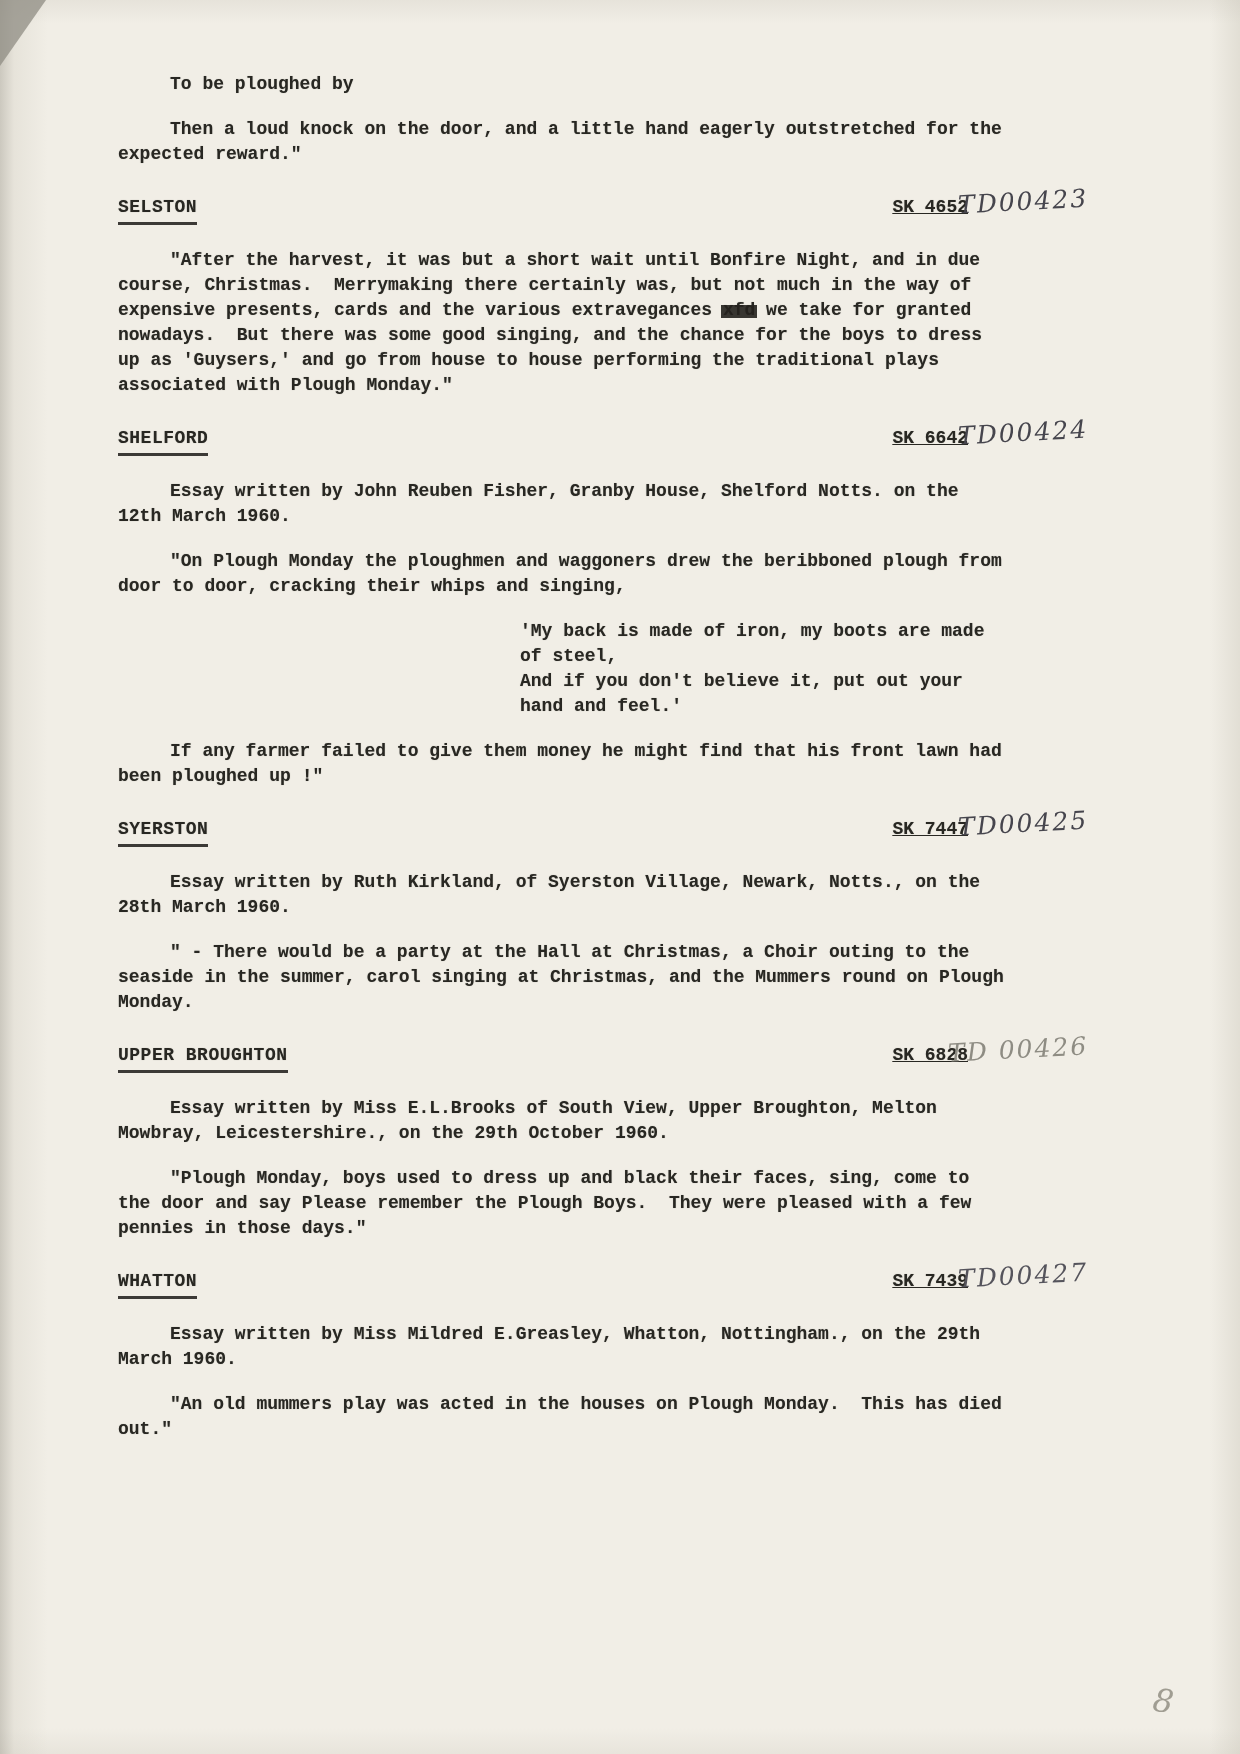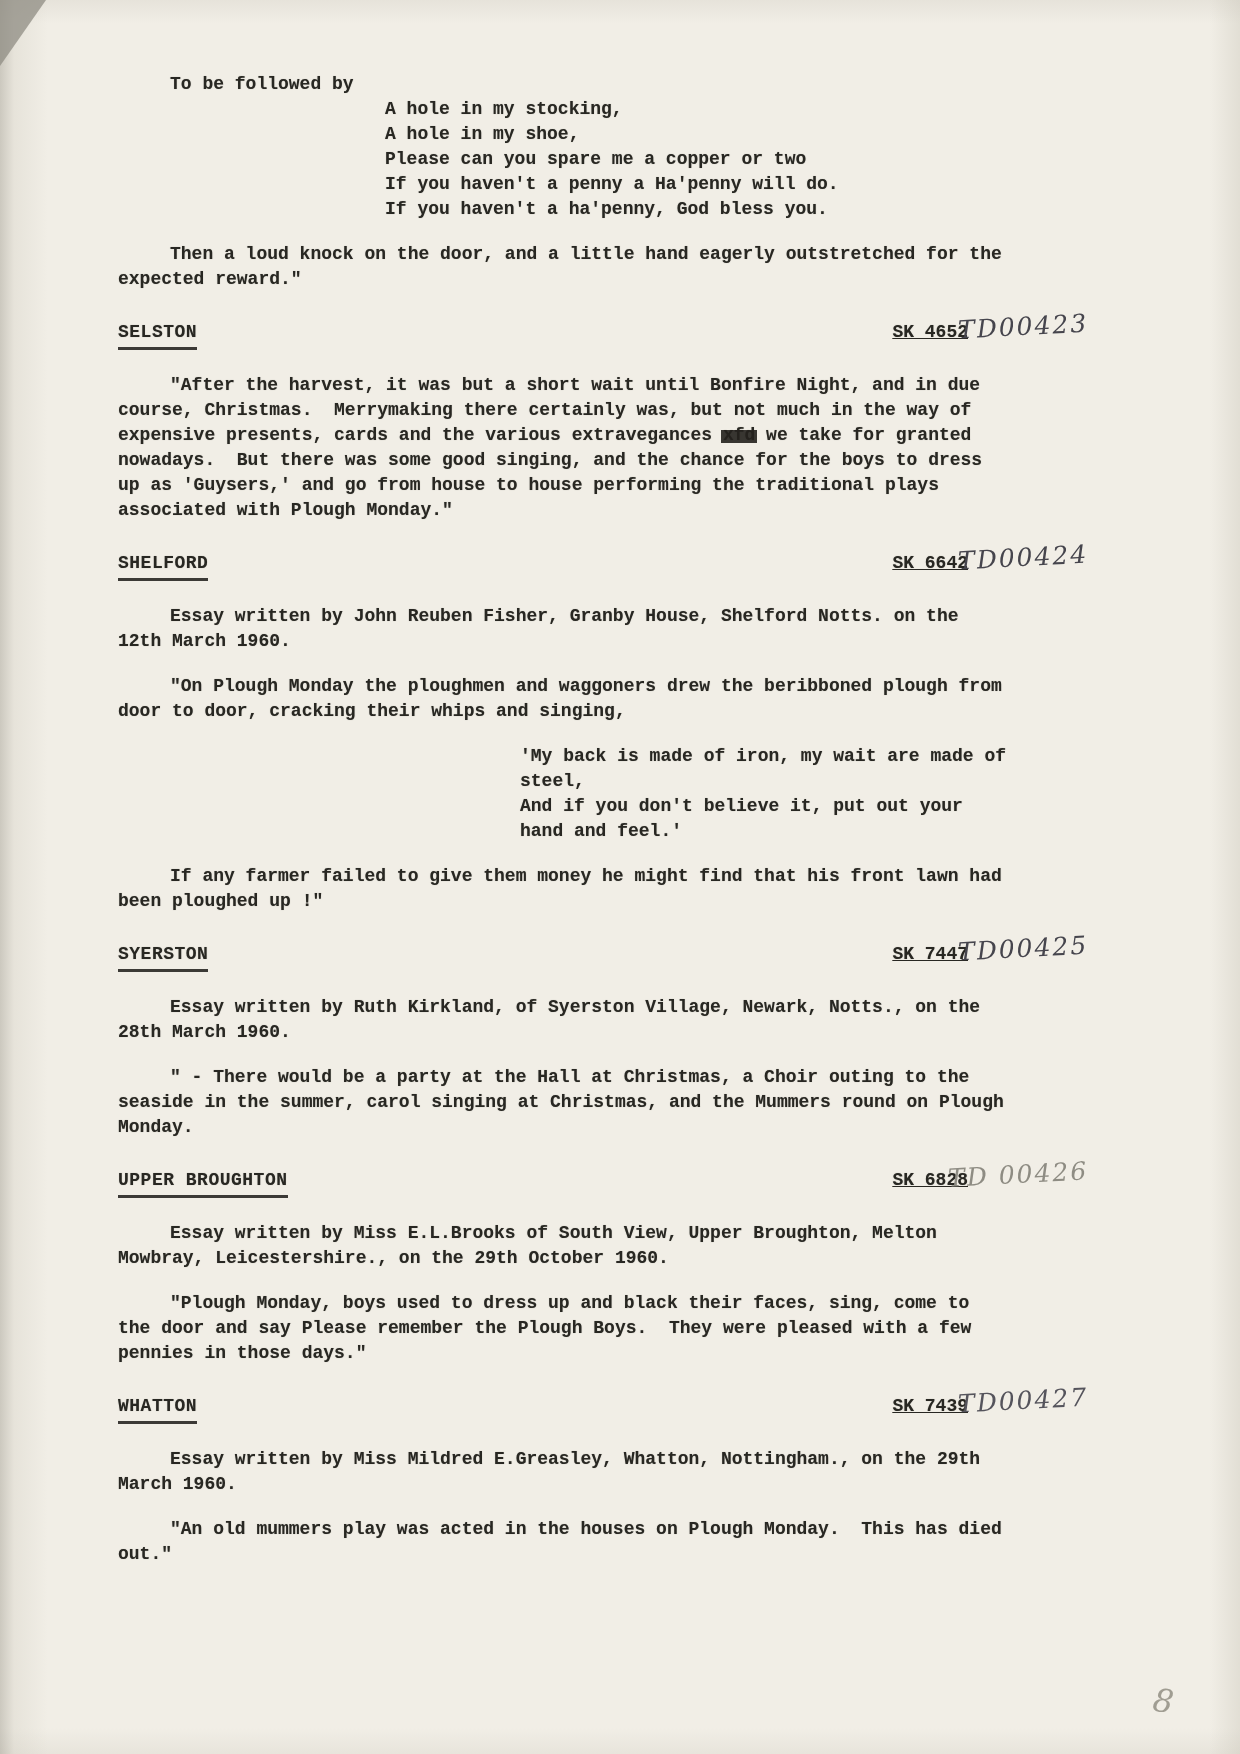--- a/index.html
+++ b/index.html
@@ -60,41 +60,34 @@
   }
 </style>
 </head>
 <body>
 
 <div class="paper">
   <div class="corner"></div>
 
   <div class="content">
     <div id="intro">
-        <p class="para"><span class="seg">To be followed by</span></p>
-        <div class="verse indent-1">
-          <div class="verse-line">A hole in my stocking,</div>
-          <div class="verse-line">A hole in my shoe,</div>
-          <div class="verse-line">Please can you spare me a copper or two</div>
-          <div class="verse-line">If you haven't a penny a Ha'penny will do.</div>
-          <div class="verse-line">If you haven't a ha'penny, God bless you.</div>
-        </div>
+        <p class="para"><span class="seg">To be ploughed by</span></p>
         <p class="para"><span class="seg">Then a loud knock on the door, and a little hand eagerly outstretched for the expected reward."</span></p>
       </div>
     <div id="sections">
         <section>
           <div class="sec-head"><span class="heading">SELSTON</span><span class="gridref">SK 4652</span><span class="hand" style="color: rgb(70, 69, 77);">TD00423</span></div>
           <p class="para"><span class="seg">"After the harvest, it was but a short wait until Bonfire Night, and in due course, Christmas.  Merrymaking there certainly was, but not much in the way of expensive presents, cards and the various extravegances </span><span class="strike">xfd</span><span class="seg"> we take for granted nowadays.  But there was some good singing, and the chance for the boys to dress up as 'Guysers,' and go from house to house performing the traditional plays associated with Plough Monday."</span></p>
         </section>
         <section>
           <div class="sec-head"><span class="heading">SHELFORD</span><span class="gridref">SK 6642</span><span class="hand" style="color: rgb(70, 69, 77);">TD00424</span></div>
           <p class="para"><span class="seg">Essay written by John Reuben Fisher, Granby House, Shelford Notts. on the 12th March 1960.</span></p>
           <p class="para"><span class="seg">"On Plough Monday the ploughmen and waggoners drew the beribboned plough from door to door, cracking their whips and singing,</span></p>
           <div class="verse indent-2">
-            <div class="verse-line">'My back is made of iron, my wait are made of steel,</div>
+            <div class="verse-line">'My back is made of iron, my boots are made of steel,</div>
             <div class="verse-line">And if you don't believe it, put out your hand and feel.'</div>
           </div>
           <p class="para"><span class="seg">If any farmer failed to give them money he might find that his front lawn had been ploughed up !"</span></p>
         </section>
         <section>
           <div class="sec-head"><span class="heading">SYERSTON</span><span class="gridref">SK 7447</span><span class="hand" style="color: rgb(70, 69, 77);">TD00425</span></div>
           <p class="para"><span class="seg">Essay written by Ruth Kirkland, of Syerston Village, Newark, Notts., on the 28th March 1960.</span></p>
           <p class="para"><span class="seg">" - There would be a party at the Hall at Christmas, a Choir outing to the seaside in the summer, carol singing at Christmas, and the Mummers round on Plough Monday.</span></p>
         </section>
         <section>

